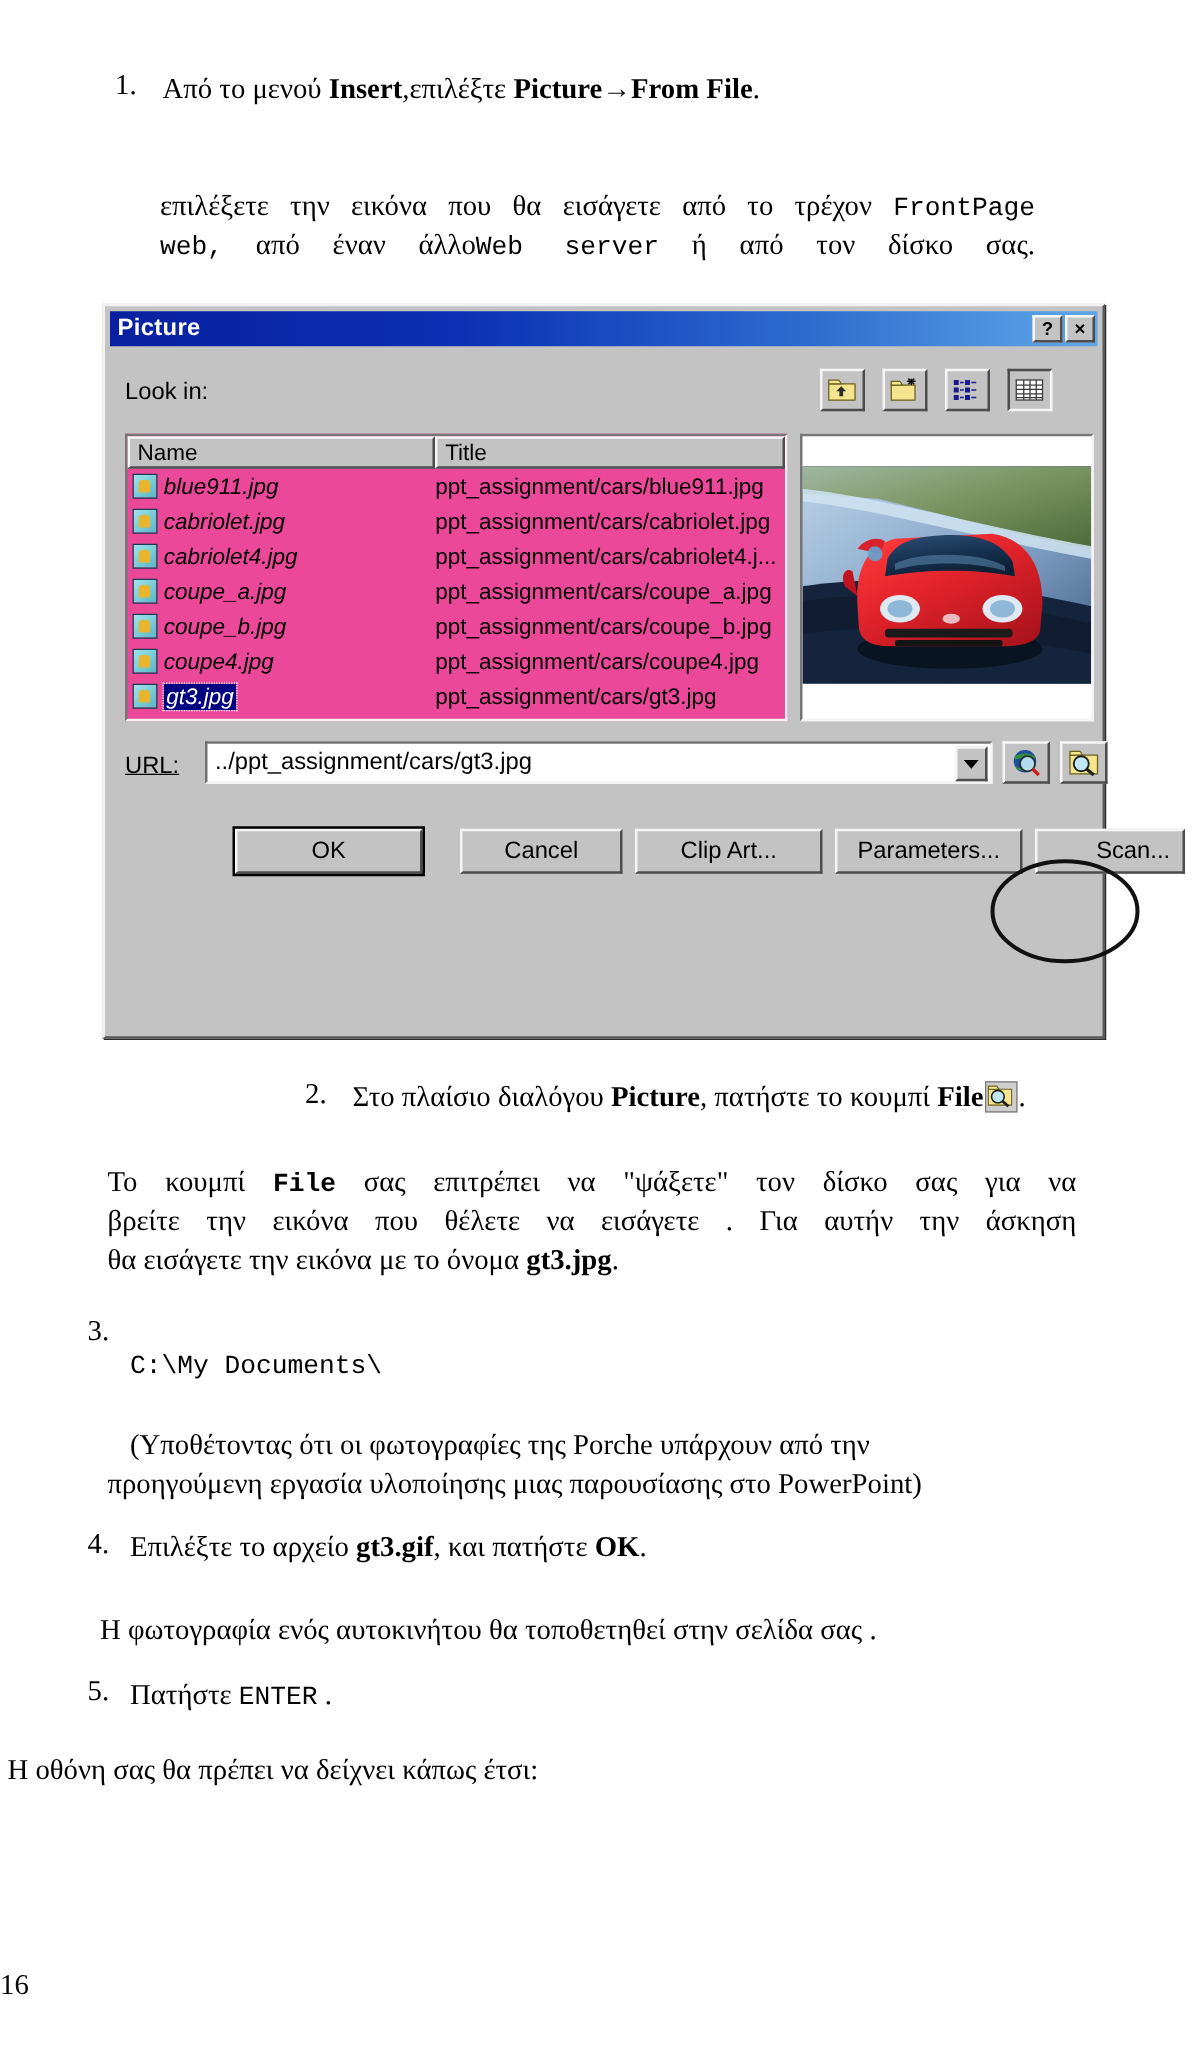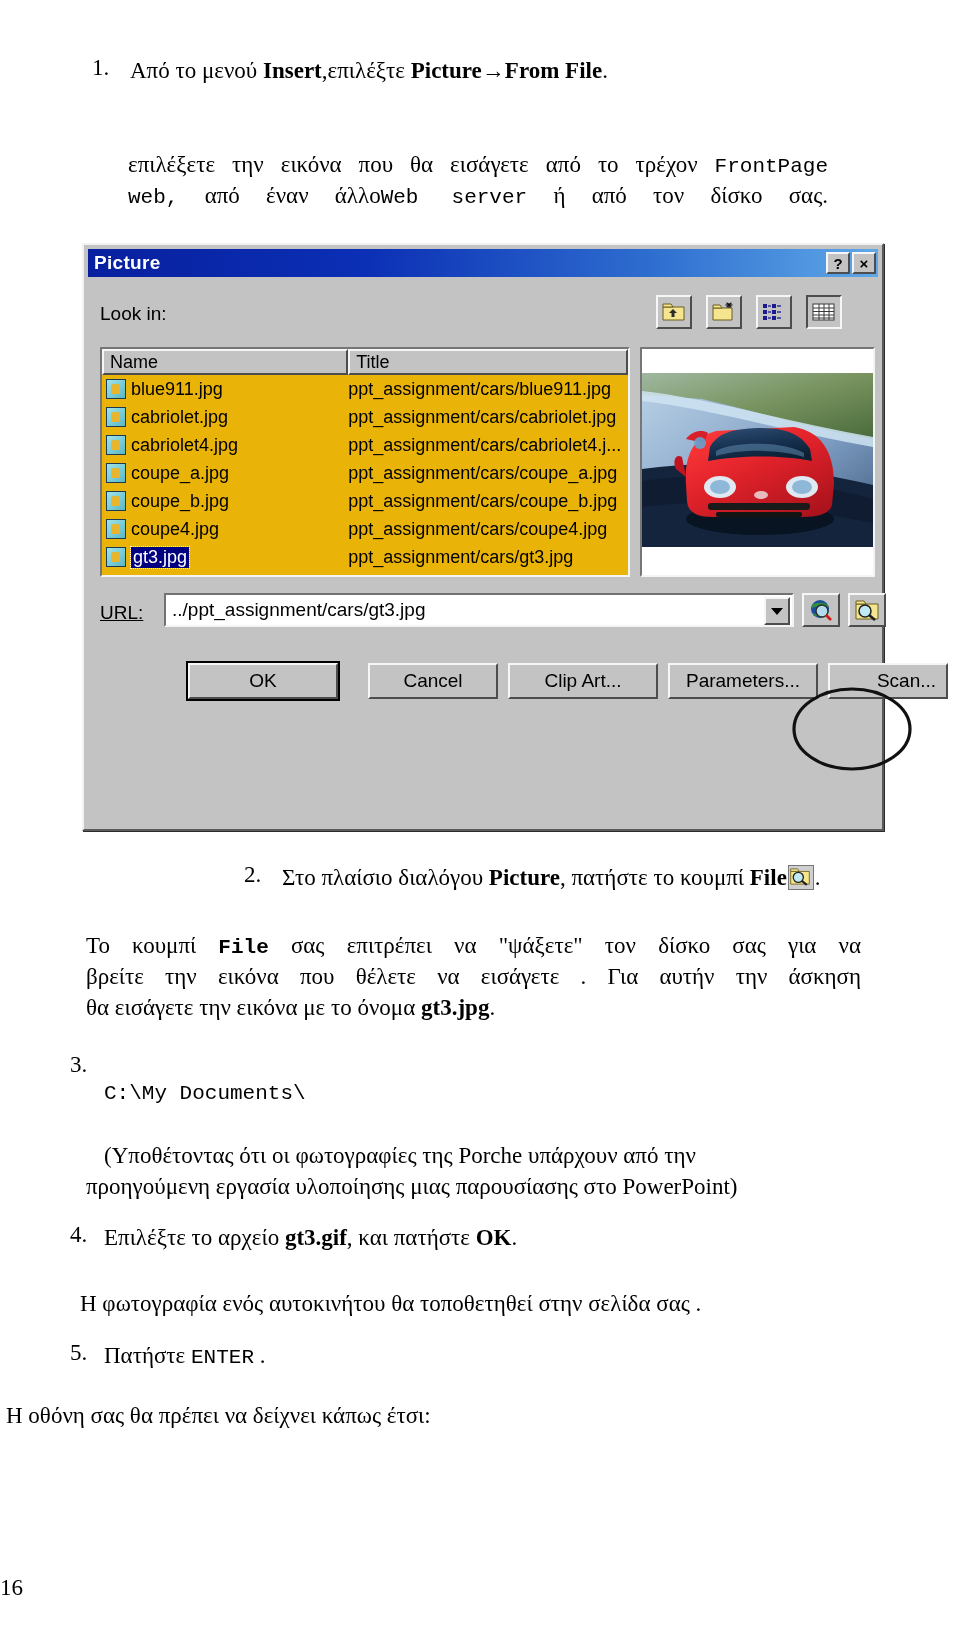--- a/index.html
+++ b/index.html
@@ -93,34 +93,34 @@
   .tool-btn{
     position:absolute;top:4px;width:36px;height:34px;background:#c3c3c3;
     border:2px solid #f6f6f6;border-right-color:#4d4d4d;border-bottom-color:#4d4d4d;
     box-sizing:border-box;display:flex;align-items:center;justify-content:center;
   }
   .tool-btn.pressed{border-color:#4d4d4d;border-right-color:#f6f6f6;border-bottom-color:#f6f6f6;}
 
   
   .listpanel{
     position:absolute;left:16px;top:102px;width:530px;height:230px;
-    background:#eab308;
+    background:#ec4899;
     border:2px solid #767676;border-right-color:#f4f4f4;border-bottom-color:#f4f4f4;
     box-sizing:border-box;overflow:hidden;
   }
   .listhead{display:flex;height:26px;background:#c3c3c3;}
   .hcell{
     border:2px solid #f6f6f6;border-right-color:#4d4d4d;border-bottom-color:#4d4d4d;
     font-family:"Liberation Sans", sans-serif;font-size:18px;
     display:flex;align-items:center;padding-left:6px;box-sizing:border-box;
   }
   .hcell.c1{width:248px;}
   .hcell.c2{width:282px;}
   .row{display:flex;height:28px;align-items:center;}
-  .cname{width:248px;display:flex;align-items:center;padding-left:4px;box-sizing:border-box;}
+  .cname{width:248px;display:flex;align-items:center;padding-left:4px;box-sizing:border-box;font-style:italic;}
   .ctitle{width:282px;font-family:"Liberation Sans", sans-serif;font-size:18px;white-space:nowrap;}
   .fico{
     width:18px;height:18px;flex:none;margin-right:5px;
     background:linear-gradient(135deg,#9fe3e8 0%,#7fd0da 45%,#5ab6c4 100%);
     border:1px solid #1b3a55;position:relative;
   }
   .fico:after{
     content:"";position:absolute;left:4px;top:4px;width:9px;height:10px;
     background:#e8b52c;border-radius:3px 3px 1px 1px;
   }

